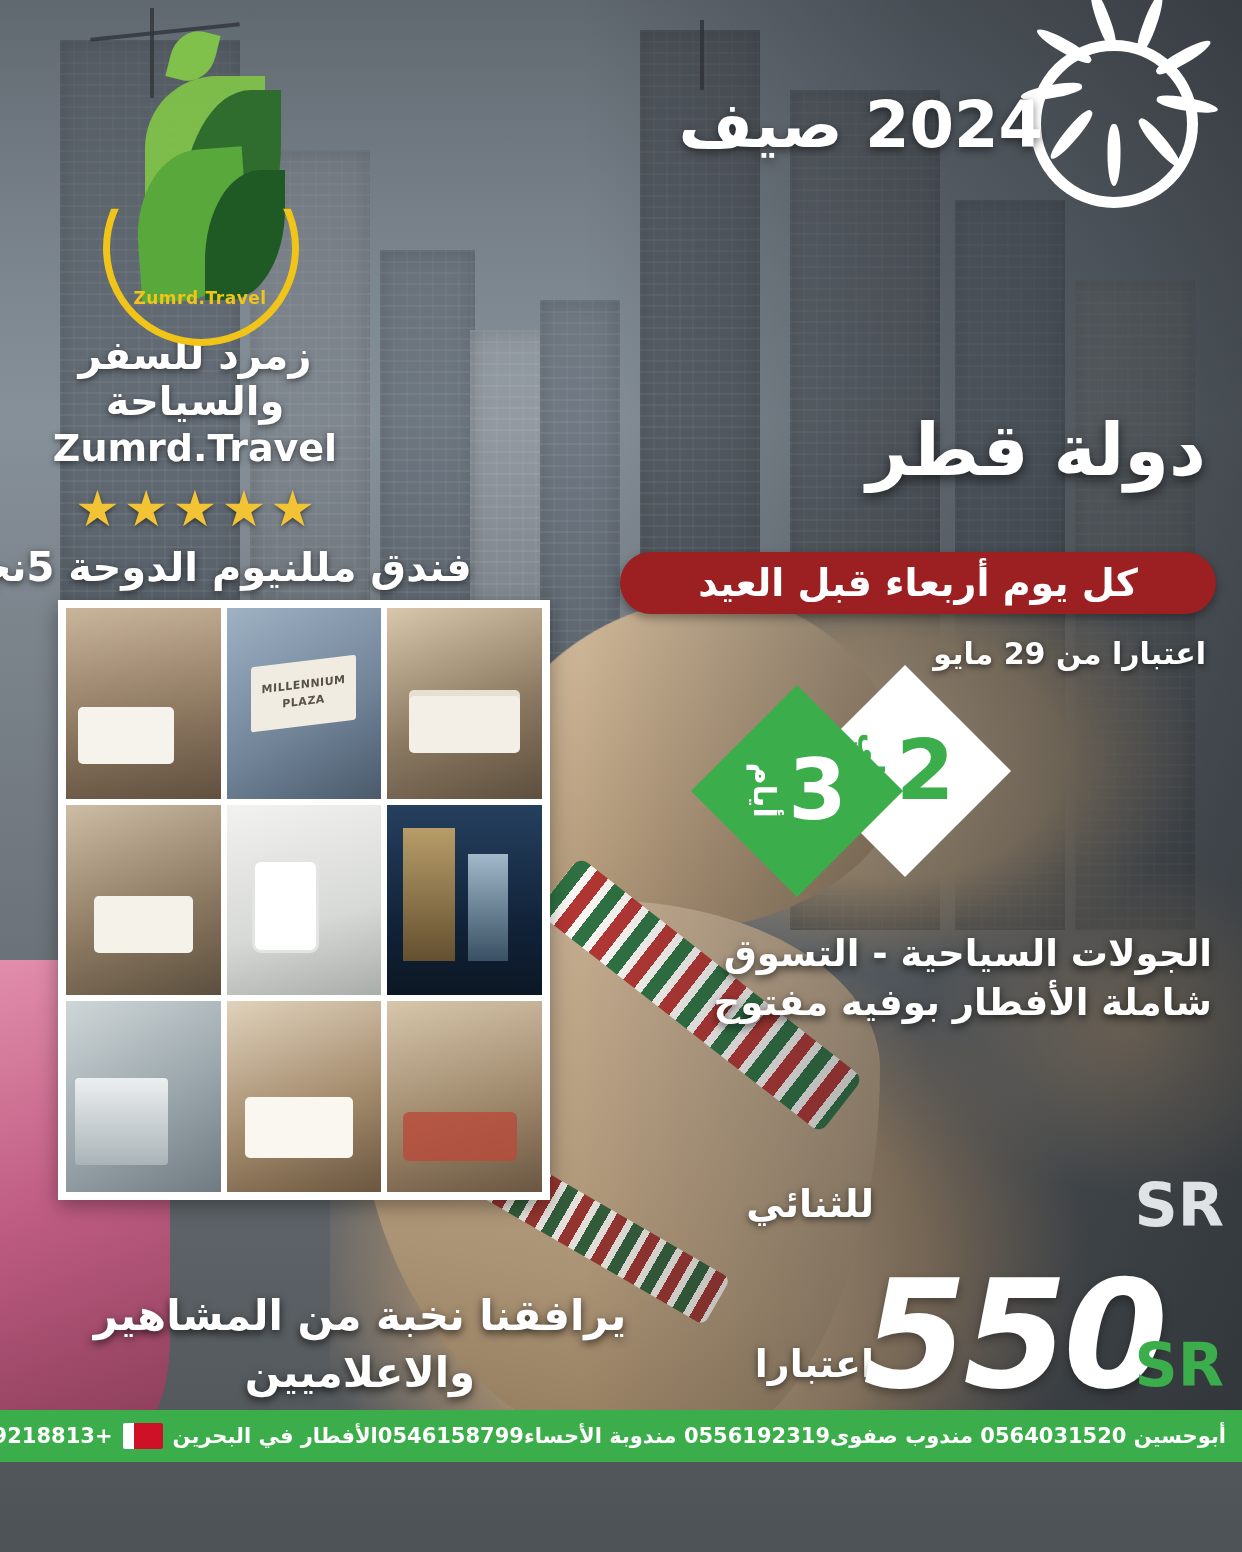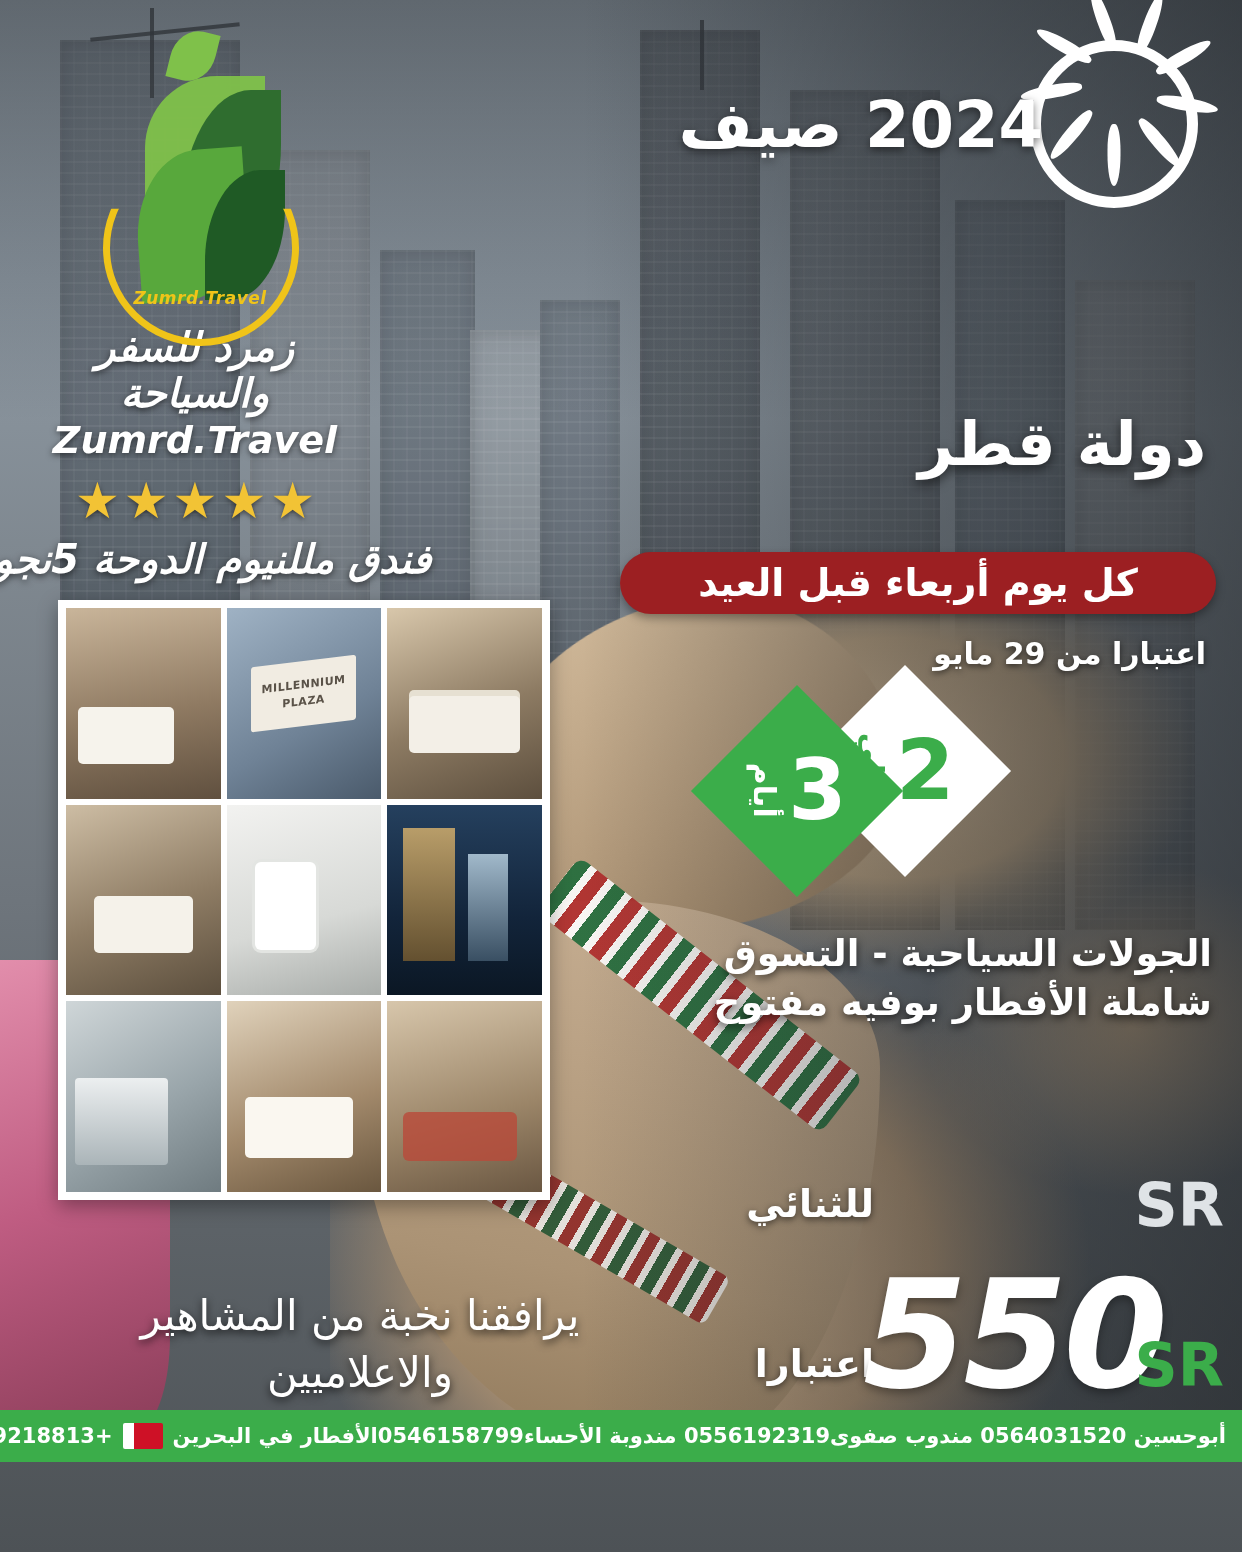--- a/index.html
+++ b/index.html
@@ -120,21 +120,21 @@
   }
   .summer-text {
     position: absolute; right: 185px; top: 78px;
     font-size: 64px; font-weight: bold; color: #ffffff;
     text-shadow: 0 3px 8px rgba(0,0,0,.5);
     white-space: nowrap; direction: rtl;
   }
   .summer-year { color: #ffffff; }
 
   
-  .brand { position: absolute; left: 30px; top: 30px; width: 330px; text-align: center; font-style: italic; }
+  .brand { position: absolute; left: 30px; top: 30px; width: 330px; text-align: center; }
   .brand-mark {
     position: relative; width: 220px; height: 290px; margin: 0 auto;
   }
   .leaf {
     position: absolute; border-radius: 60% 0 60% 0;
   }
   .leaf.l1 { left: 86px; top: 0px;   width: 44px;  height: 52px;  background: #7fc14a; transform: rotate(14deg); }
   .leaf.l2 { left: 60px; top: 46px;  width: 120px; height: 120px; background: #7fc14a; opacity: .95; }
   .leaf.l3 { left: 96px; top: 60px;  width: 100px; height: 180px; background: #2f6d2f; border-radius: 70% 0 70% 0; }
   .leaf.l4 { left: 52px; top: 120px; width: 110px; height: 150px; background: #58a83c; border-radius: 60% 0 60% 0; transform: rotate(-4deg); }
@@ -143,21 +143,21 @@
     position: absolute; left: 18px; top: 120px; width: 196px; height: 196px;
     border: 7px solid #f0c419; border-radius: 50%;
     clip-path: polygon(0 30%, 100% 30%, 100% 100%, 0 100%);
   }
   .brand-ring-label {
     position: absolute; left: 40px; top: 258px; width: 150px;
     color: #f0c419; font-size: 17px; font-weight: bold;
     letter-spacing: .5px;
   }
   .brand-ar {
-    margin-top: 4px; color: #ffffff; font-size: 40px; font-weight: bold;
+    margin-top: 12px; color: #ffffff; font-size: 40px; font-weight: bold;
     text-shadow: 0 2px 6px rgba(0,0,0,.55);
   }
   .brand-en {
     margin-top: 2px; color: #ffffff; font-size: 38px; font-weight: bold;
     text-shadow: 0 2px 6px rgba(0,0,0,.55); direction: ltr;
   }
   .stars { margin-top: 14px; display: flex; justify-content: center; gap: 4px; direction: ltr; }
   .star { color: #f2c335; font-size: 50px; line-height: 1; text-shadow: 0 2px 5px rgba(0,0,0,.5); }
   .hotel-line {
     margin-top: 10px; width: 560px; margin-right: -120px;
@@ -213,21 +213,21 @@
   .r7 { background: linear-gradient(165deg,#d7c6ab,#9b8568 60%,#6a5742); }
   .r7::after { content:""; position:absolute; left:10%; top:58%; width:74%; height:26%; background:#b94a3a; border-radius:6px; opacity:.8; }
   .r8 { background: linear-gradient(160deg,#e0d2bb,#a2896b 58%,#6a573f); }
   .r8::after { content:""; position:absolute; left:12%; top:50%; width:70%; height:32%; background:#faf7f0; border-radius:5px; }
   .r9 { background: linear-gradient(150deg,#cfd6d8,#9aa6ab 55%,#6f7b80); }
   .r9::after { content:""; position:absolute; left:6%; top:40%; width:60%; height:46%; background:linear-gradient(180deg,#eceff0,#aab4b8); border-radius:4px; }
 
   
   .country {
     position: absolute; right: 36px; top: 408px;
-    font-size: 61px; font-weight: bold; color: #ffffff;
+    font-size: 72px; font-weight: bold; color: #ffffff;
     text-shadow: 0 4px 12px rgba(0,0,0,.6);
     direction: rtl;
   }
   .redbar {
     position: absolute; right: 26px; top: 552px;
     width: 596px; height: 62px;
     background: #9c1f22; border-radius: 34px;
     display: flex; align-items: center; justify-content: center;
     box-shadow: 0 4px 10px rgba(0,0,0,.35);
   }
@@ -274,21 +274,21 @@
   .price2 .price-num { color: #ffffff; font-style: italic; }
   .price2 .price-cur { color: #3bad4a; }
   .price-note {
     position: absolute; right: 350px; top: 82px;
     font-size: 38px; font-weight: bold; color: #ffffff;
     text-shadow: 0 2px 7px rgba(0,0,0,.6);
   }
 
   .celebs {
     position: absolute; left: 40px; top: 1288px; width: 640px;
-    color: #ffffff; font-size: 42px; font-weight: normal; line-height: 1.35;
+    color: #ffffff; font-size: 42px; font-weight: bold; line-height: 1.35;
     text-align: center; text-shadow: 0 3px 9px rgba(0,0,0,.7);
   }
 
   
   .footer {
     position: absolute; left: 0; bottom: 90px; width: 1242px; height: 52px;
     background: #3bad4a;
     display: flex; align-items: center; justify-content: space-between;
     padding: 0 16px; direction: rtl;
   }

